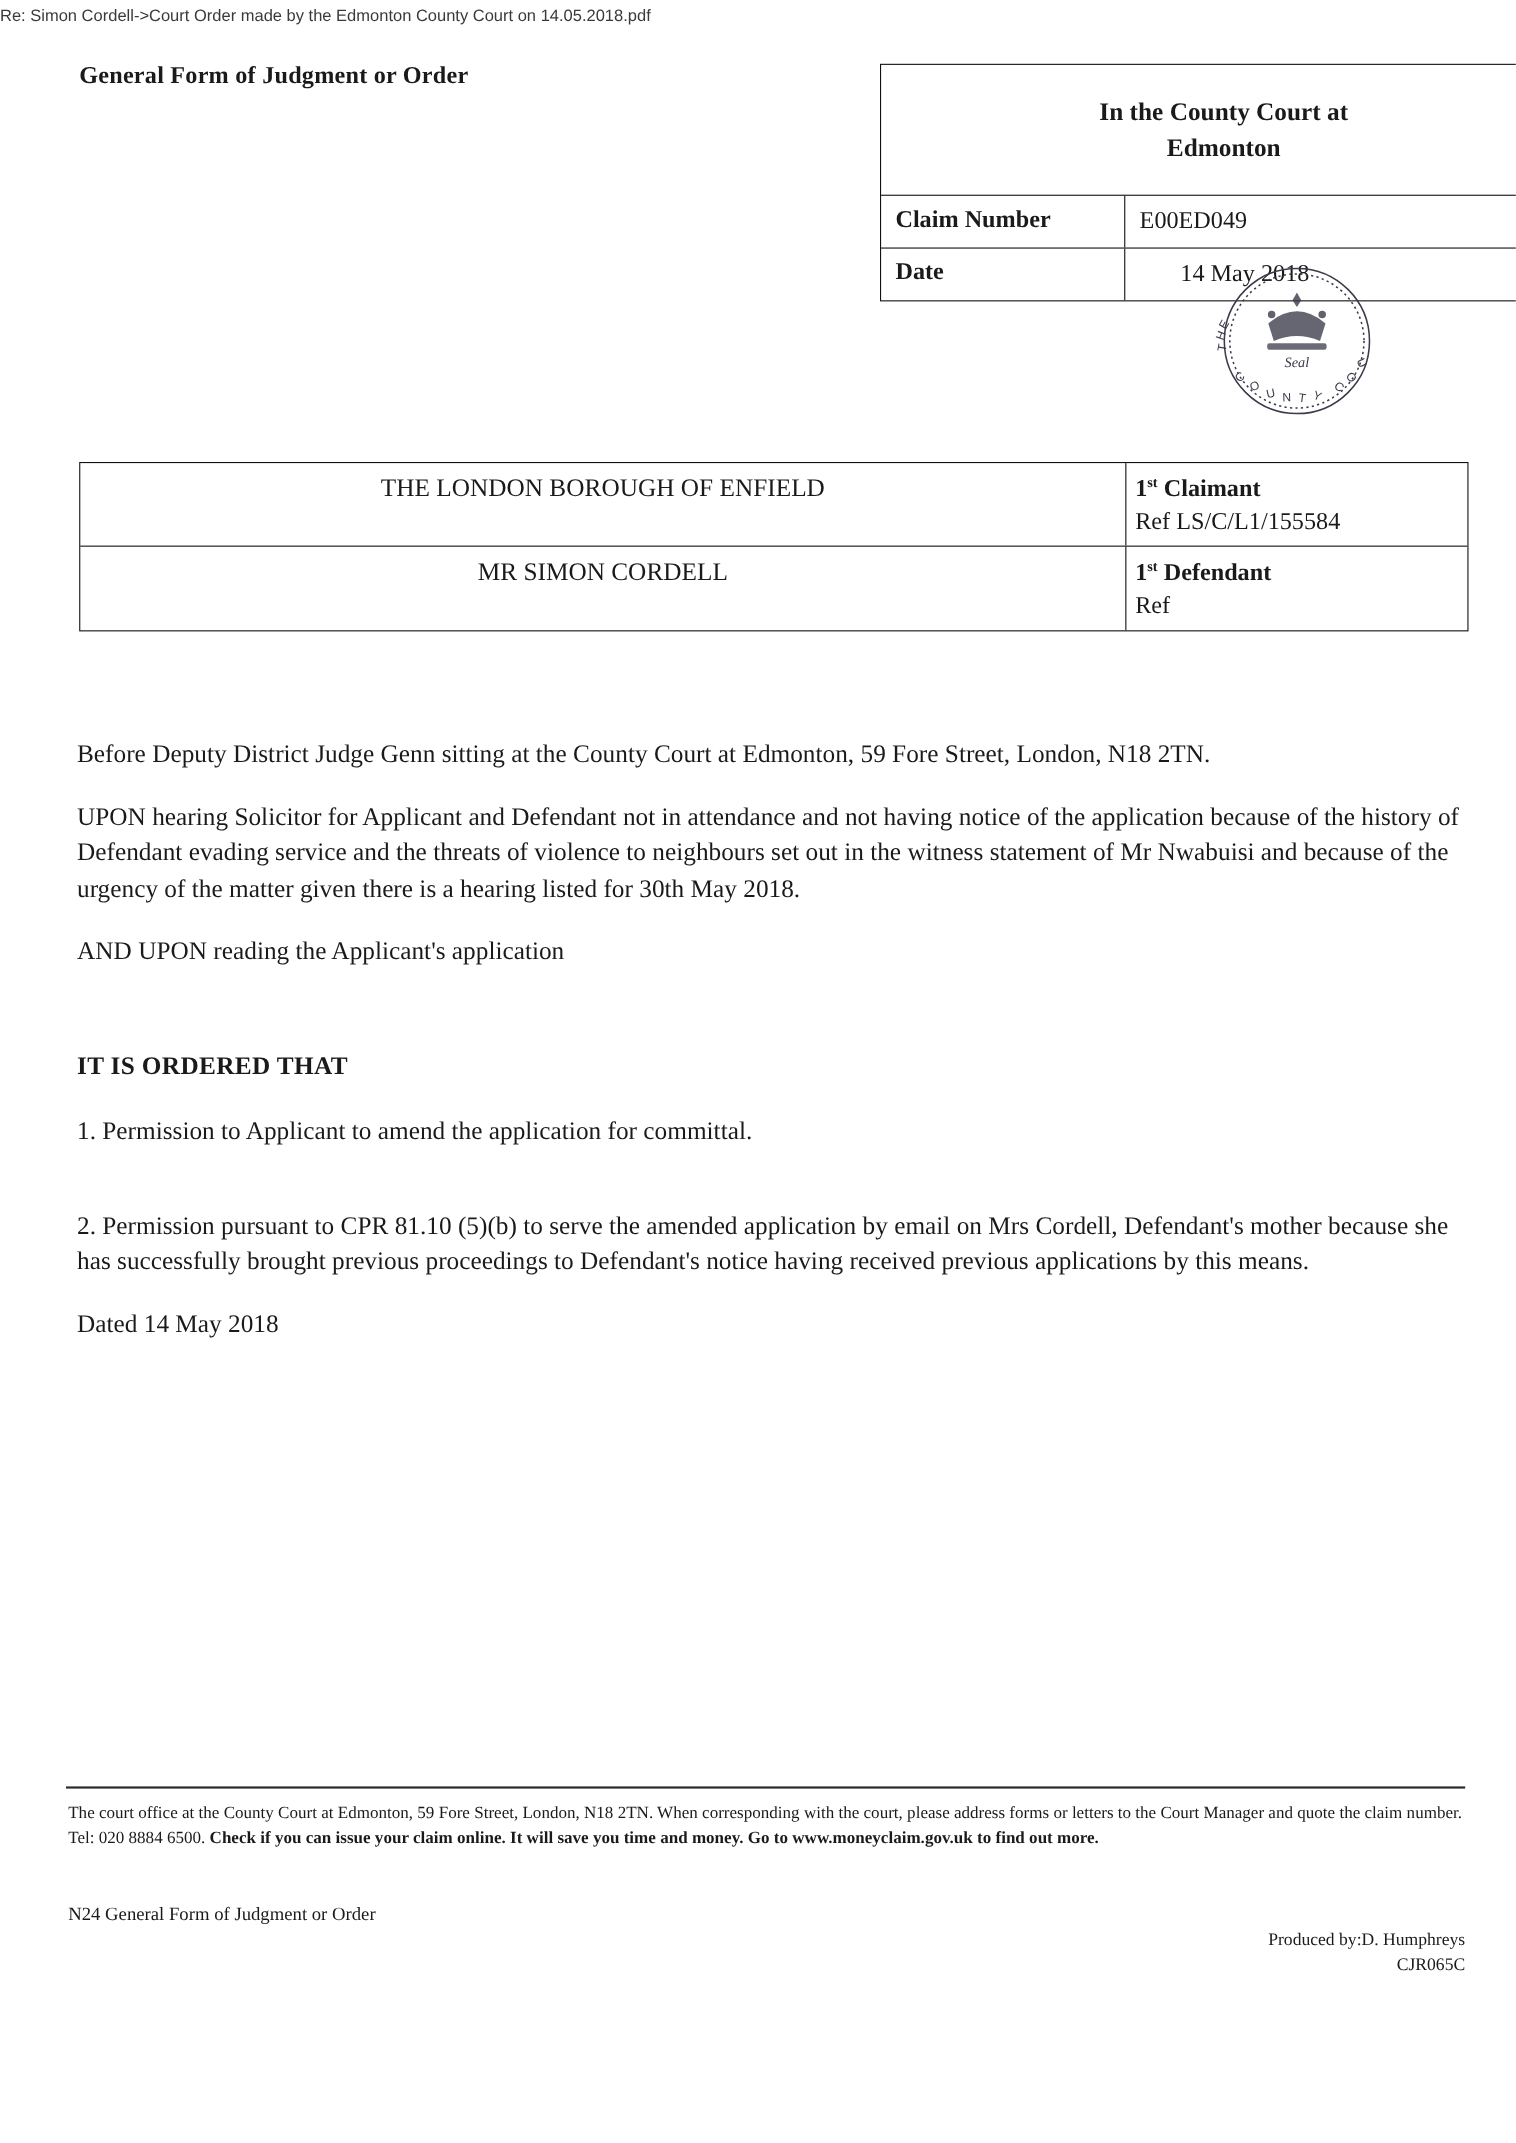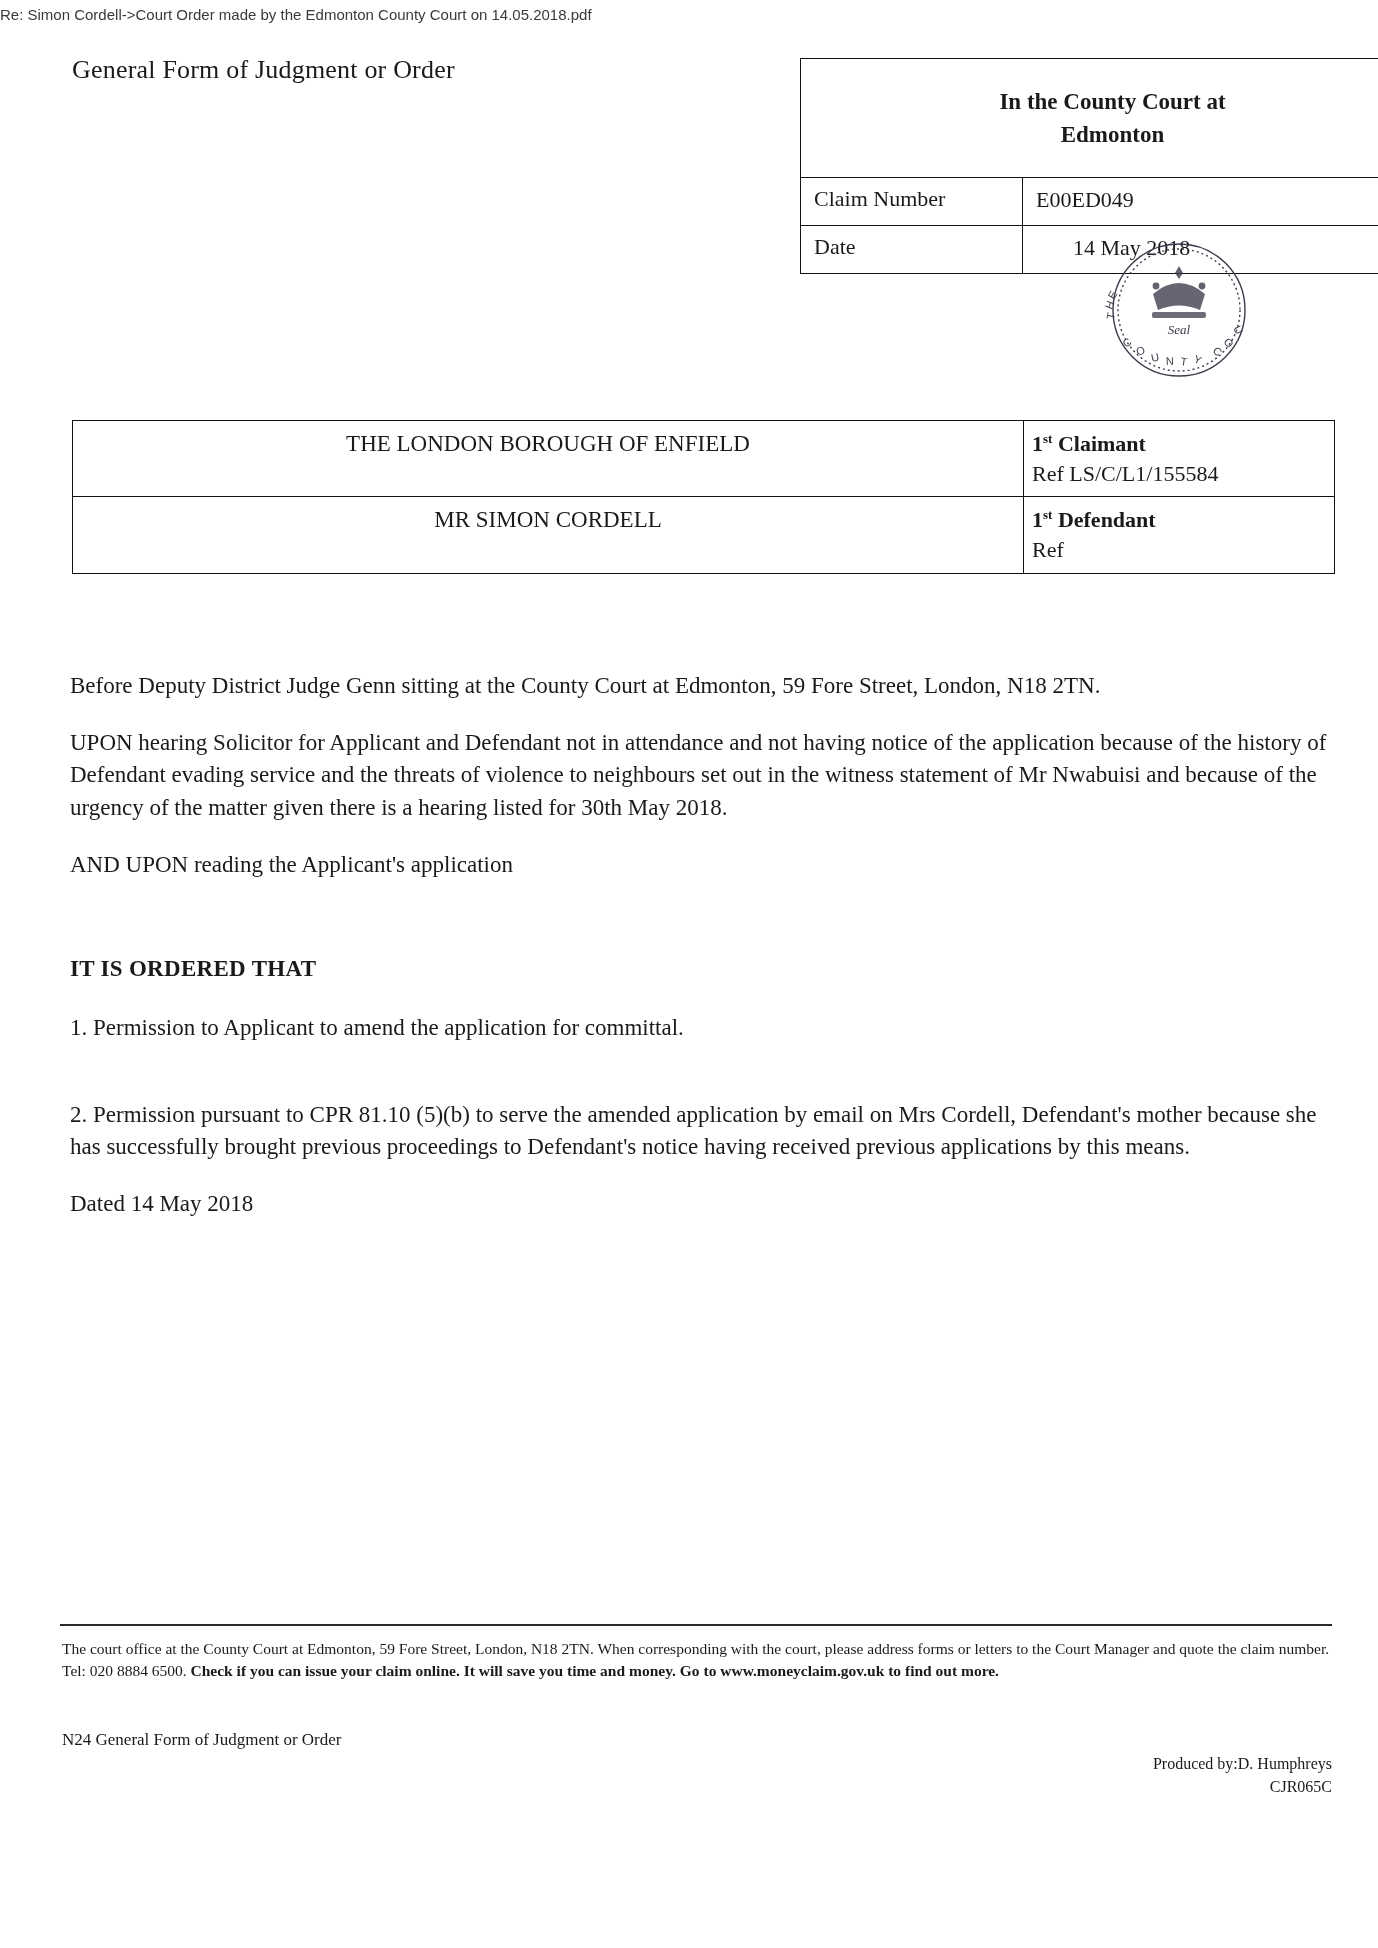--- a/index.html
+++ b/index.html
@@ -36,22 +36,22 @@
     width: 1378px;
     height: 1918px;
     background: #fff;
   }
 
   
   .doc-title {
     position: absolute;
     left: 72px;
     top: 25px;
-    font-size: 26px;
-    font-weight: normal;
+    font-size: 22px;
+    font-weight: bold;
     letter-spacing: .2px;
     text-align: right;
   }
 
   .court-box {
     position: absolute;
     left: 800px;
     top: 28px;
     width: 625px;
     border: 1.6px solid #111;
@@ -74,21 +74,21 @@
     height: 47px;
     border-bottom: 1.6px solid #111;
   }
   .cb-row:last-child { border-bottom: none; gap: 37px; }
   .cb-label {
     width: 222px;
     border-right: 1.6px solid #111;
     box-sizing: border-box;
     padding: 8px 0 0 13px;
     font-size: 22px;
-    font-weight: normal;
+    font-weight: bold;
   }
   .cb-value {
     flex: 1;
     box-sizing: border-box;
     padding: 9px 0 0 13px;
     font-size: 22px;
   }
 
   
   .seal {

